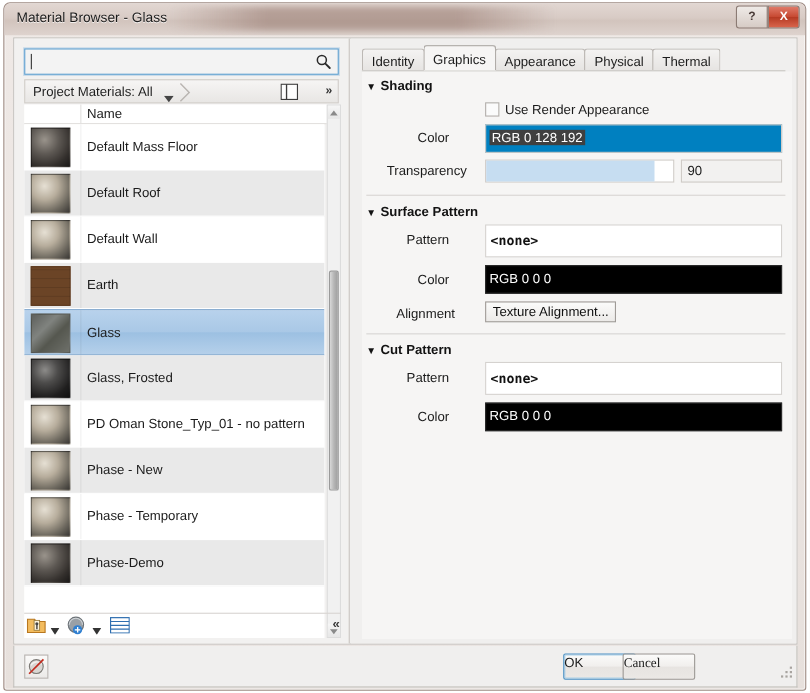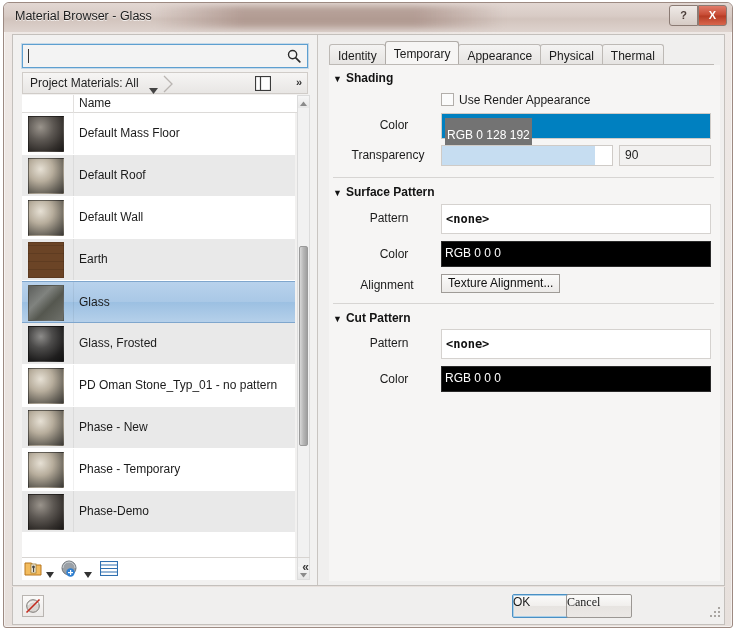--- a/index.html
+++ b/index.html
@@ -427,39 +427,39 @@
           </svg>
         </span>
         <span id="collapse-btn">«</span>
       </div>
     </div>
 
     <div id="right-panel">
 
       <div id="tabs">
           <div class="tab">Identity</div>
-          <div class="tab active">Temporary</div>
+          <div class="tab active">Graphics</div>
           <div class="tab">Appearance</div>
           <div class="tab">Physical</div>
           <div class="tab">Thermal</div>
         </div>
       <div id="tab-underline"></div>
 
       <div id="prop-area">
 
         <div class="section-head" style="top:6px">
           <span class="tri">▼</span><span>Shading</span>
         </div>
 
         <div class="checkbox" style="left:112px; top:28px"></div>
         <div class="field-label" style="left:130px; top:28px; width:220px; text-align:left">Use Render Appearance</div>
 
         <div class="field-label" style="left:20px; top:53px; width:90px">Color</div>
         <div class="color-field" id="shading-color" style="left:112px; top:48px; width:270px; background:#0080C0">
-          <div class="color-text" id="shading-color-text" style="color:#ffffff; background:#737373; padding:10px 2px">RGB 0 128 192</div>
+          <div class="color-text" id="shading-color-text" style="color:#ffffff; background:#404040; padding:0 2px">RGB 0 128 192</div>
         </div>
 
         <div class="field-label" style="left:8px; top:83px; width:102px">Transparency</div>
         <div id="slider-track" style="left:112px; top:80px; width:172px">
           <div id="slider-fill" style="width: 90%;"></div>
         </div>
         <div id="trans-value" style="left:290px; top:80px; width:92px">90</div>
 
         <div class="hr" style="top:112px"></div>
 

